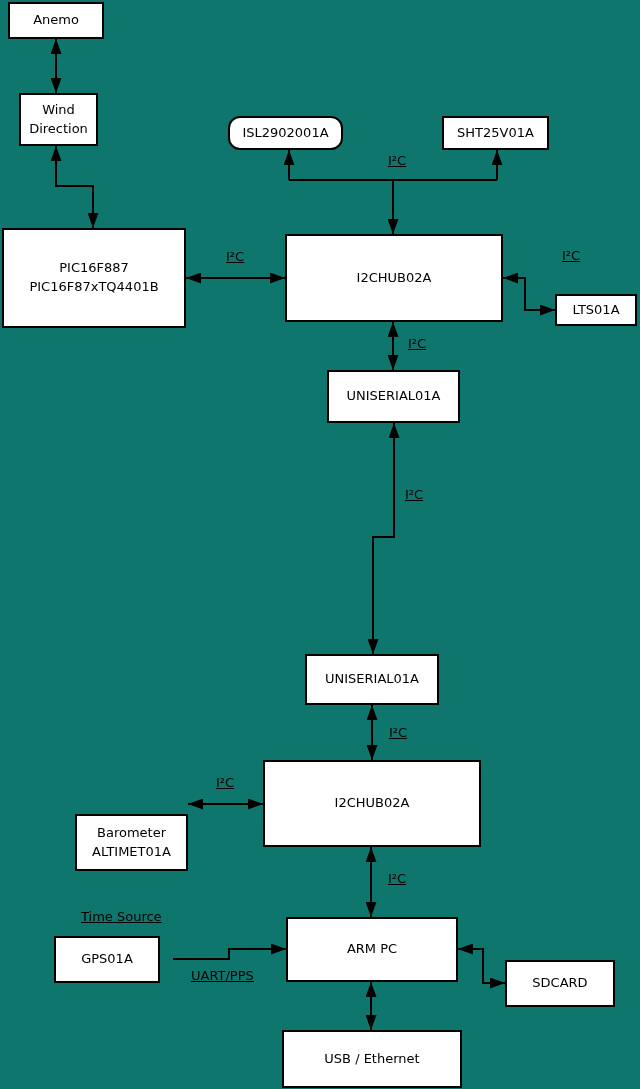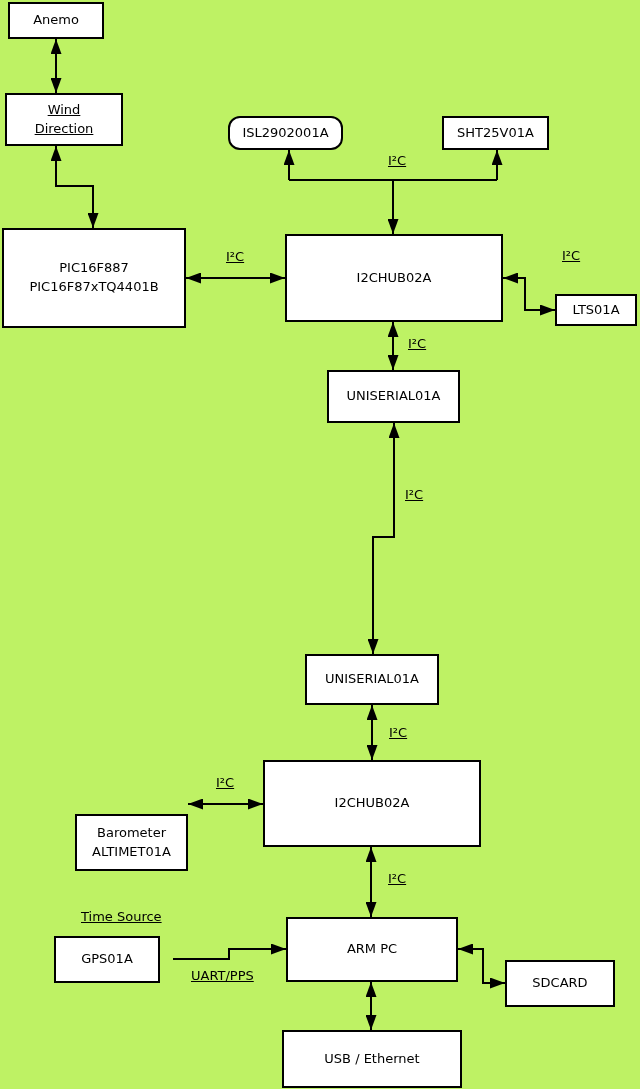--- a/index.html
+++ b/index.html
@@ -4,21 +4,21 @@
 <style>
   html, body {
     margin: 0;
     padding: 0;
     background: #ffffff;
   }
   .canvas {
     position: relative;
     width: 640px;
     height: 1089px;
-    background: #bef264;
+    background: #0f766e;
     font-family: "DejaVu Sans", "Liberation Sans", sans-serif;
     color: #000000;
     overflow: hidden;
   }
   .wires {
     position: absolute;
     left: 0;
     top: 0;
     width: 640px;
     height: 1089px;
@@ -93,21 +93,21 @@
 
     <path d="M 458 949 L 483 949 L 483 983 L 505 983" marker-start="url(#arr)" marker-end="url(#arr)"></path>
 
     <path d="M 371 982 L 371 1030" marker-start="url(#arr)" marker-end="url(#arr)"></path>
   </svg>
 
   <div class="node" style="left:8px; top:2px; width:96px; height:37px;">
     <span class="node-label">Anemo</span>
   </div>
 
-  <div class="node" style="left:5px; top:93px; width:118px; height:53px;text-decoration:underline;">
+  <div class="node" style="left:19px; top:93px; width:79px; height:53px;">
     <span class="node-label">Wind
 Direction</span>
   </div>
 
   <div class="node" style="left:2px; top:228px; width:184px; height:100px;text-align:center;">
     <span class="node-label">PIC16F887
 PIC16F87xTQ4401B</span>
   </div>
 
   <div class="node" style="left:228px; top:116px; width:115px; height:34px;border-radius:12px;">

